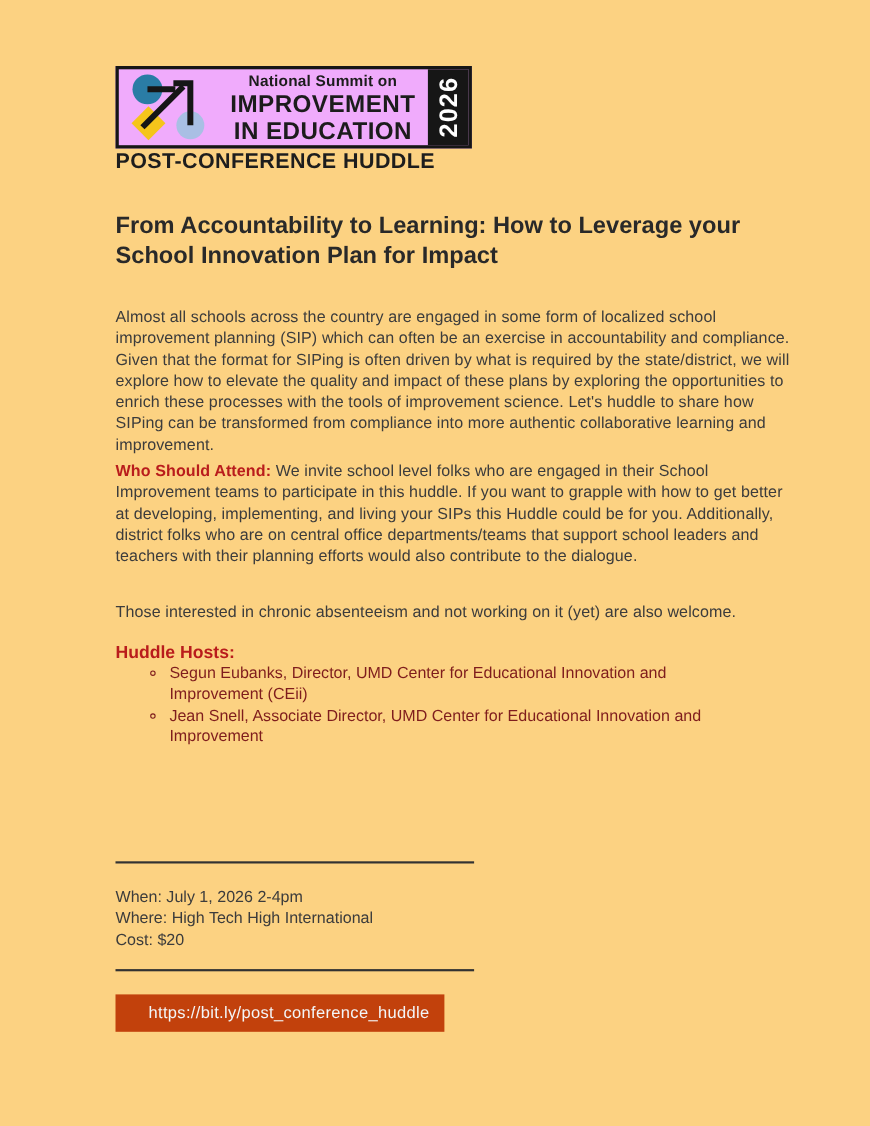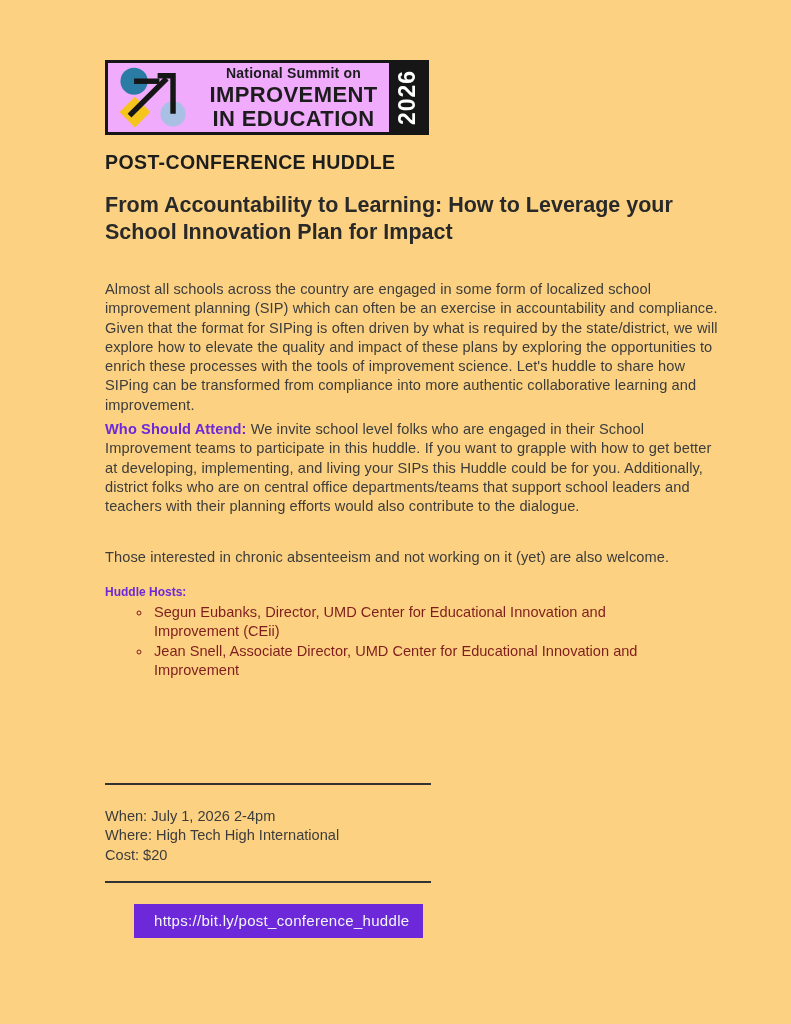--- a/index.html
+++ b/index.html
@@ -55,21 +55,21 @@
     writing-mode: vertical-rl;
     transform: rotate(180deg);
     font-size: 23px;
     font-weight: 600;
     letter-spacing: 1px;
   }
 
   
   .kicker {
     position: absolute;
-    left: 105px; top: 151px;
+    left: 105px; top: 136px;
     font-size: 19.5px;
     font-weight: 700;
     letter-spacing: 0.4px;
     color: #1d1d1d;
   }
   .title {
     position: absolute;
     left: 105px; top: 192px;
     width: 632px;
     font-size: 21.5px;
@@ -81,28 +81,28 @@
   
   .para {
     position: absolute;
     left: 105px;
     width: 614px;
     font-size: 14.6px;
     line-height: 19.3px;
     color: #3c3c3c;
     letter-spacing: 0.1px;
   }
-  .para strong, .hosts-label { color: #6d28d9; font-weight: 700; }
+  .para strong, .hosts-label { color: #b91c1c; font-weight: 700; }
   .p-intro { top: 280px; }
   .p-who   { top: 420px; }
   .p-note  { top: 548px; }
   .hosts-label {
     position: absolute;
     left: 105px; top: 585px;
-    font-size: 12px;
+    font-size: 16px;
   }
   .hosts-list {
     position: absolute;
     left: 105px; top: 603px;
     width: 590px;
     list-style-type: circle;
     padding-left: 47px;
     font-size: 14.6px;
     line-height: 19.3px;
     color: #7f1d1d;
@@ -124,28 +124,27 @@
     font-size: 14.6px;
     line-height: 19.3px;
     color: #3c3c3c;
   }
 
   
   .link-button {
     position: absolute;
     left: 105px; top: 904px;
     display: inline-block;
-    background: #6d28d9;
+    background: #c2410c;
     color: #f3f6f8;
     font-size: 15px;
     letter-spacing: 0.3px;
-    padding: 8px 14px 9px 20px;
+    padding: 8px 14px 9px 30px;
     text-decoration: none;
     cursor: pointer;
-    margin-left: 29px;
   }
 </style>
 </head>
 <body>
 
 <div class="flyer">
 
   <div class="logo">
     <div class="logo-icon-wrap">
       <svg width="84" height="68" viewBox="0 0 92 75" xmlns="http://www.w3.org/2000/svg">

